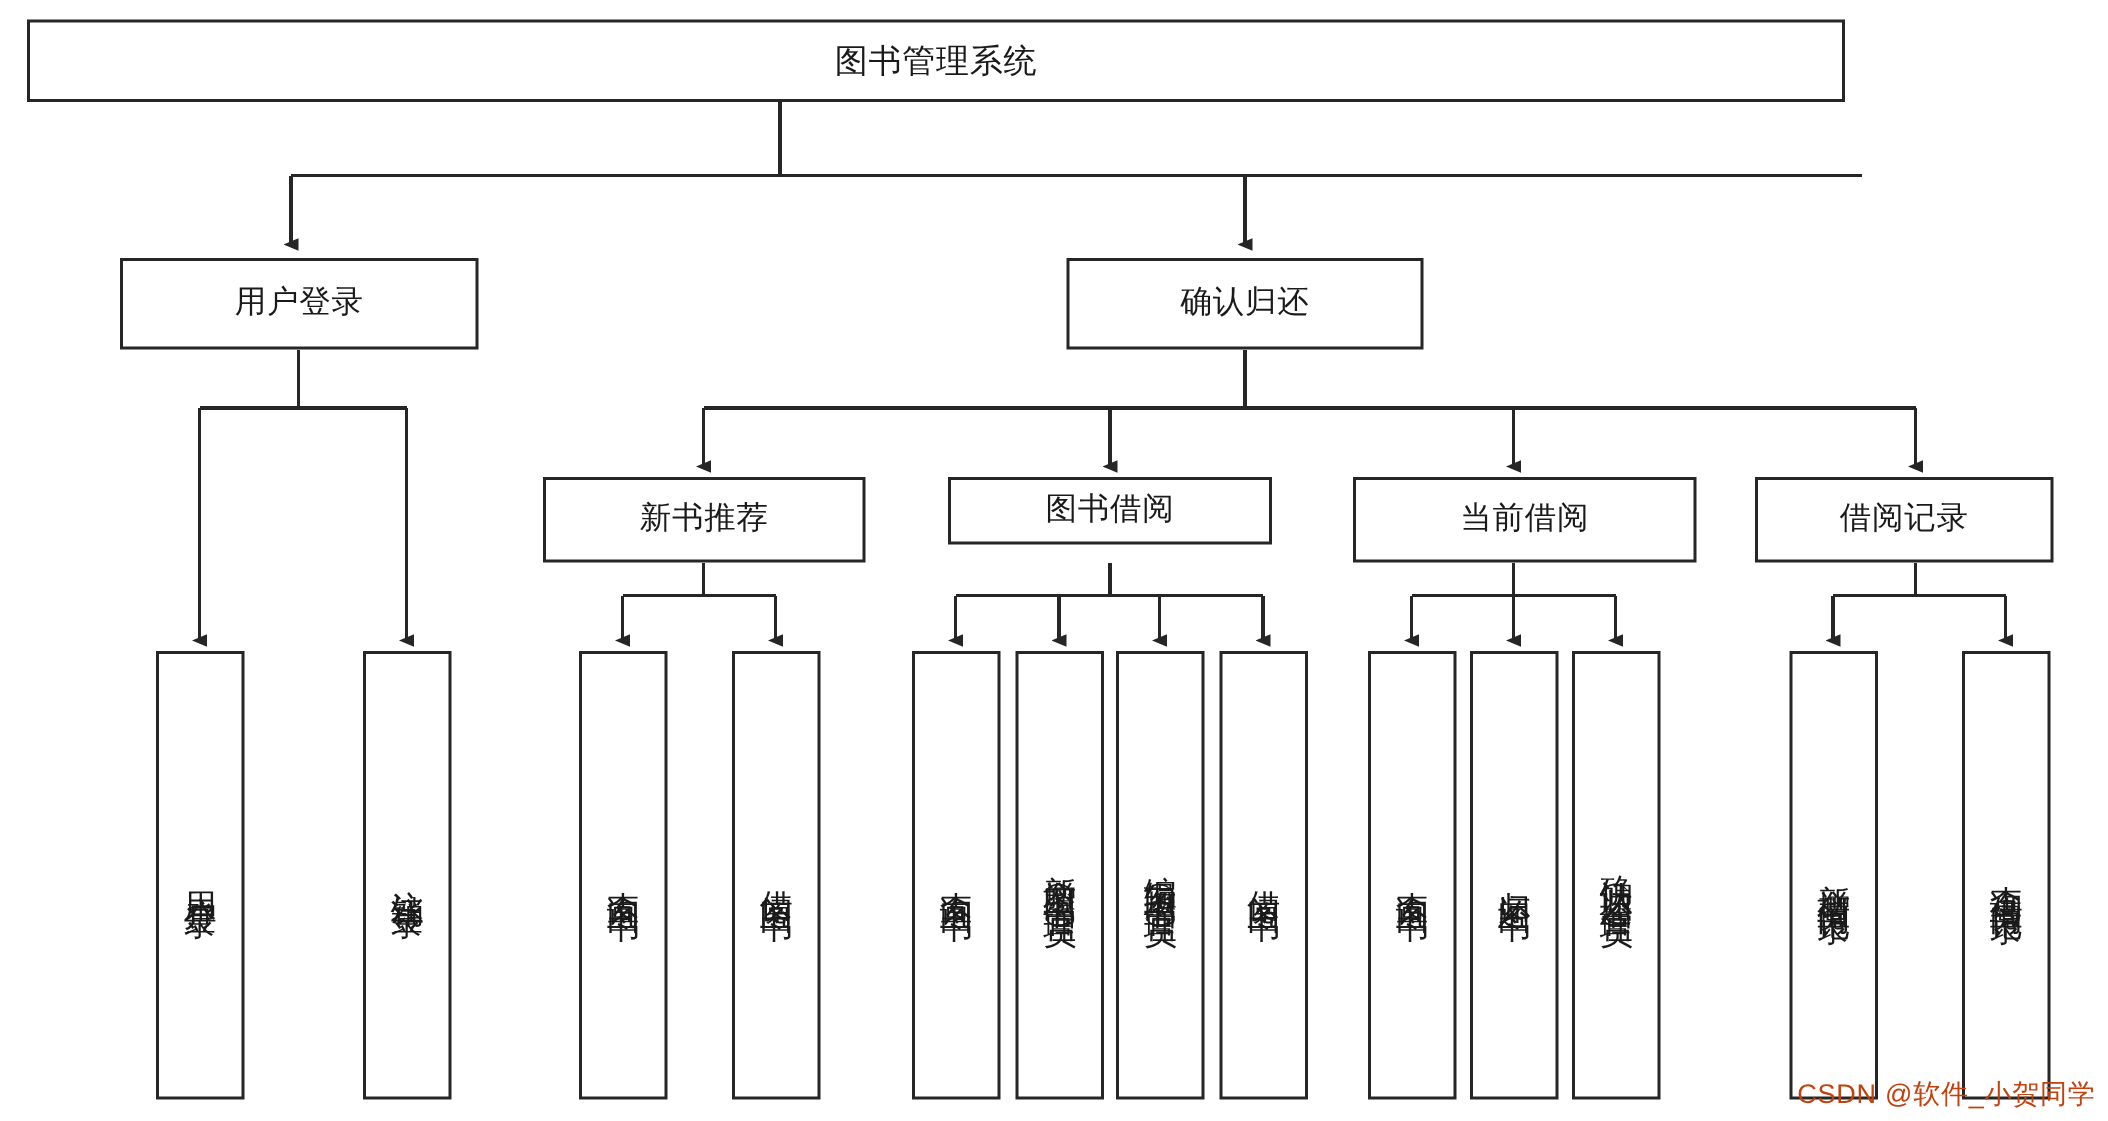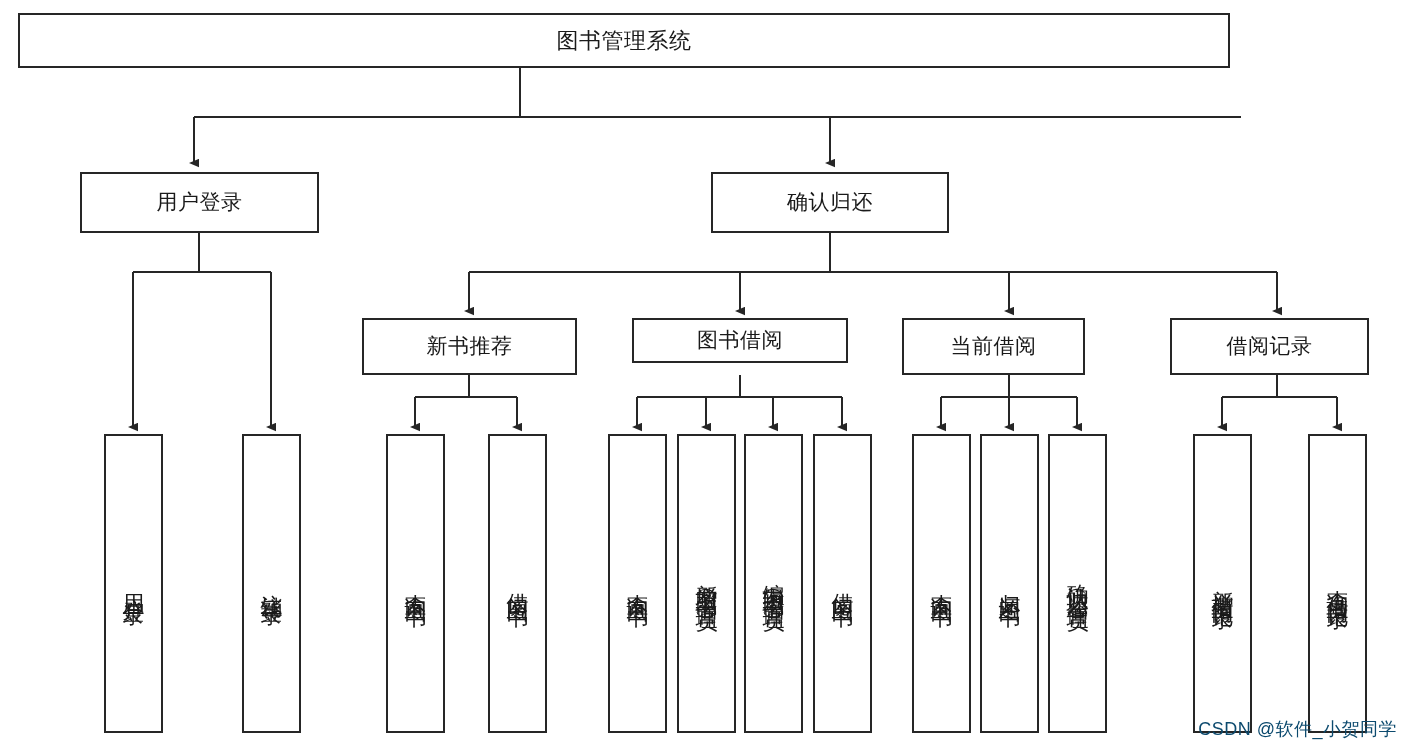--- a/index.html
+++ b/index.html
@@ -51,21 +51,21 @@
     letter-spacing: 4px;
     font-size: 22px;
     line-height: 1;
   }
   .node-box.root .node-label { font-size: 22px; }
   #watermark {
     position: absolute;
     right: 8px;
     bottom: 6px;
     font-size: 18px;
-    color: #0c4a6e;
+    color: #c2410c;
     letter-spacing: 0.5px;
     white-space: nowrap;
     pointer-events: none;
   }
 </style>
 </head>
 <body>
 
 <div id="diagram-root">
 
@@ -129,21 +129,21 @@
   <div class="node-box" style="left:711px; top:172px; width:238px; height:61px;">
     <span class="node-label">确认归还</span>
   </div>
 
   <div class="node-box" style="left:362px; top:318px; width:215px; height:57px;">
     <span class="node-label">新书推荐</span>
   </div>
   <div class="node-box" style="left:632px; top:318px; width:216px; height:45px;">
     <span class="node-label">图书借阅</span>
   </div>
-  <div class="node-box" style="left:902px; top:318px; width:183px; height:57px;">
+  <div class="node-box" style="left:902px; top:318px; width:229px; height:57px;">
     <span class="node-label">当前借阅</span>
   </div>
   <div class="node-box" style="left:1170px; top:318px; width:199px; height:57px;">
     <span class="node-label">借阅记录</span>
   </div>
 
   <div class="node-box vertical" style="left:104px; top:434px; width:59px; height:299px;">
     <span class="node-label">用户登录</span>
   </div>
   <div class="node-box vertical" style="left:242px; top:434px; width:59px; height:299px;">

